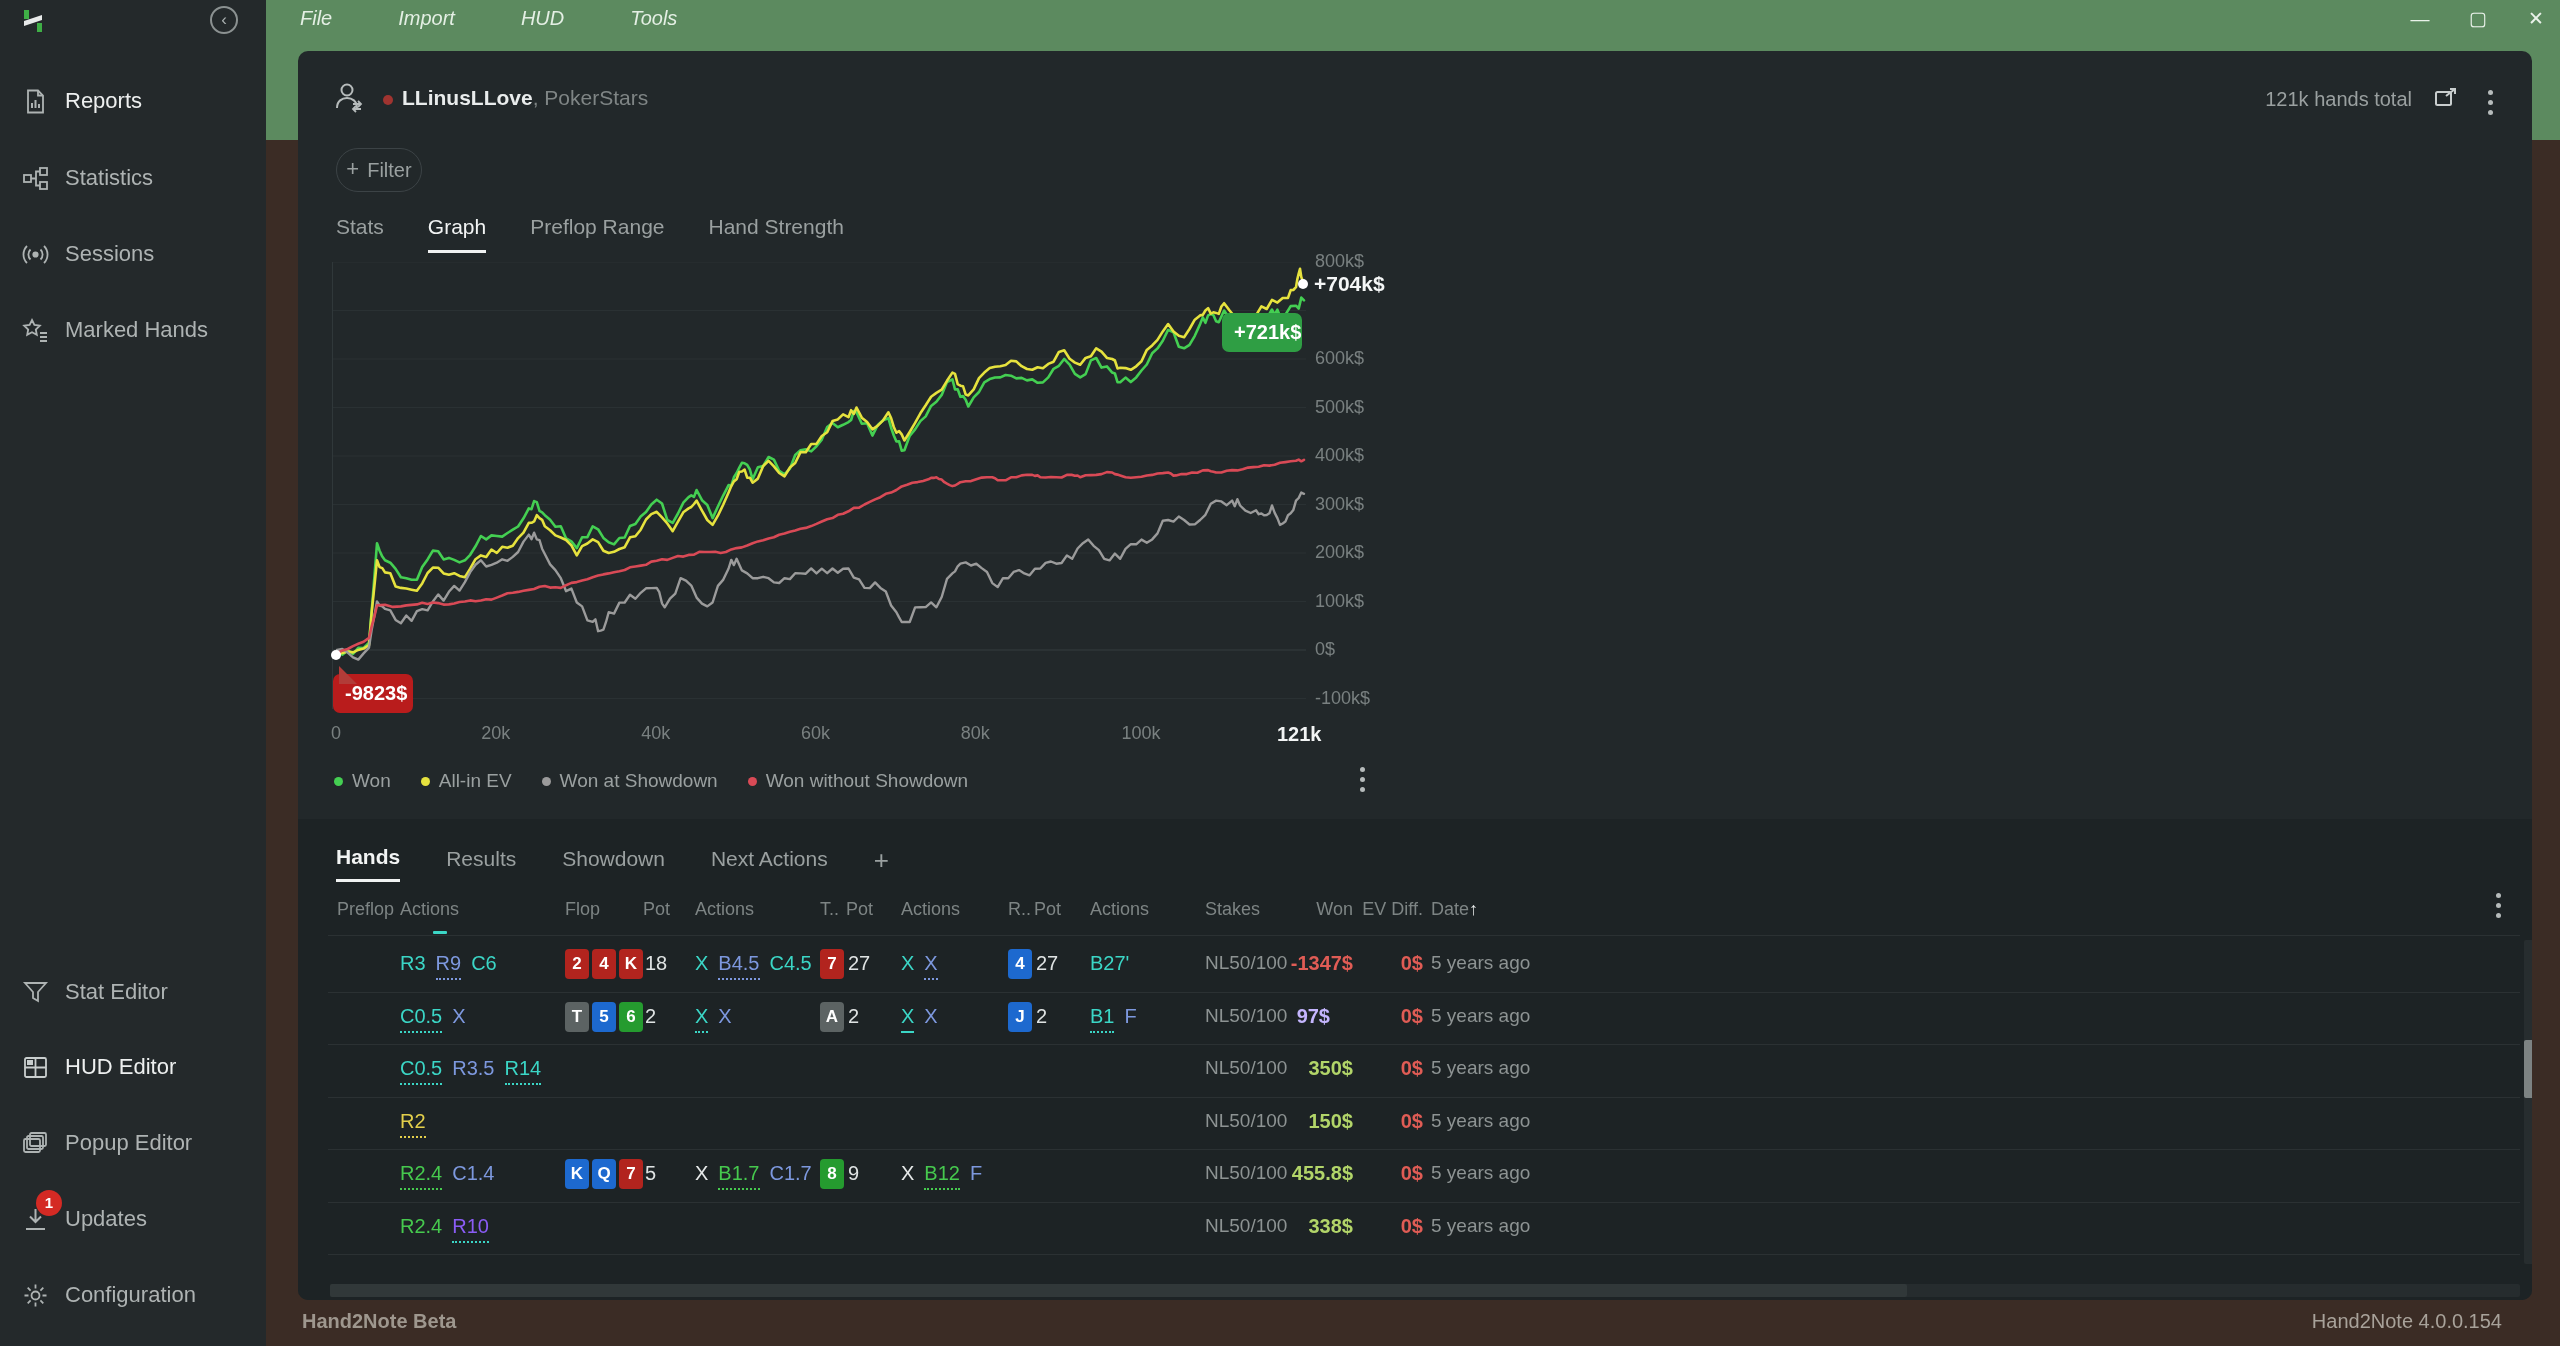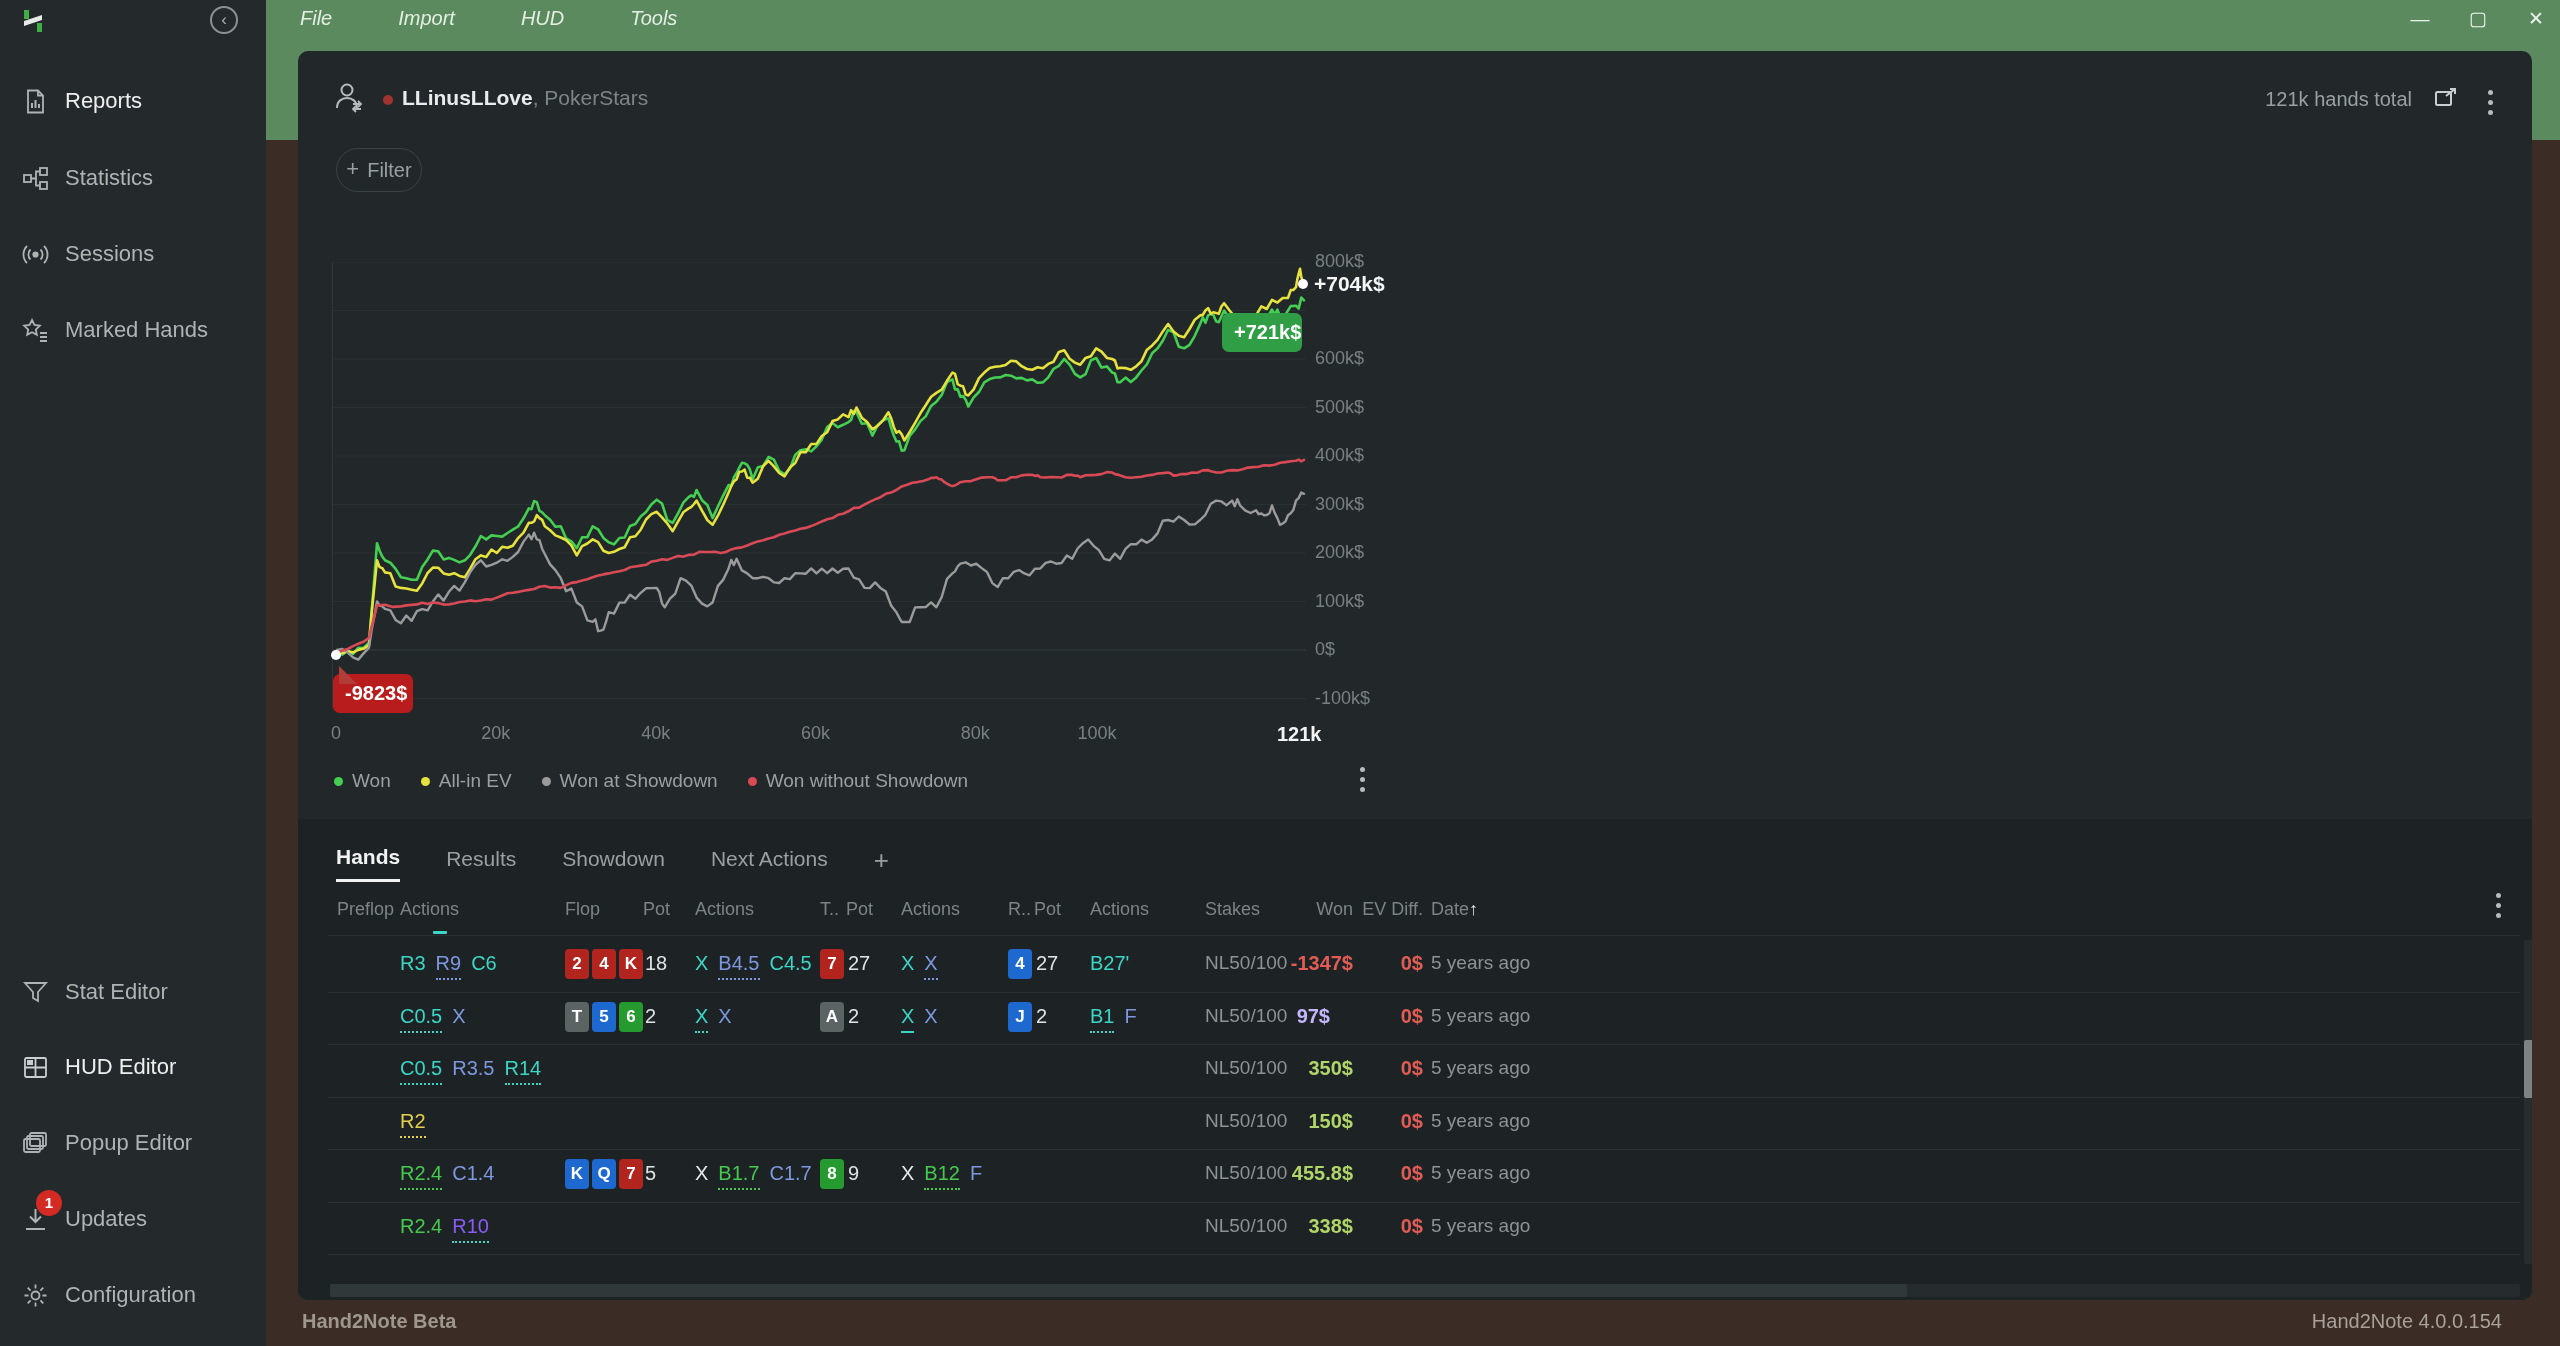--- a/index.html
+++ b/index.html
@@ -238,20 +238,26 @@
         <i></i>
         <i></i>
       </span>
   </div>
 
   <div class="filter-pill">
     <span class="filter-plus">+</span>
     <span>Filter</span>
   </div>
 
+  <div class="main-tabs" id="main-tabs">
+      <div class="tab">Stats</div>
+      <div class="tab active">Graph</div>
+      <div class="tab">Preflop Range</div>
+      <div class="tab">Hand Strength</div>
+    </div>
 
   <div class="plot">
     <svg id="chart-svg" width="973" height="447" viewBox="0 0 973 447">
         <line x1="0" x2="973" y1="0" y2="0" stroke="#2a3133" stroke-width="1"></line>
         <line x1="0" x2="973" y1="48.5" y2="48.5" stroke="#2a3133" stroke-width="1"></line>
         <line x1="0" x2="973" y1="97" y2="97" stroke="#2a3133" stroke-width="1"></line>
         <line x1="0" x2="973" y1="145.5" y2="145.5" stroke="#2a3133" stroke-width="1"></line>
         <line x1="0" x2="973" y1="194" y2="194" stroke="#2a3133" stroke-width="1"></line>
         <line x1="0" x2="973" y1="242.5" y2="242.5" stroke="#2a3133" stroke-width="1"></line>
         <line x1="0" x2="973" y1="291" y2="291" stroke="#2a3133" stroke-width="1"></line>
@@ -279,21 +285,21 @@
   <div class="enddot" style="left:1000px; top:228px;"></div>
   <div class="enddot" style="left:33px; top:599px;"></div>
   <div class="tooltip tt-green">+721k$</div>
   <div class="tooltip tt-red">-9823$</div>
   <div class="xticks" id="xticks">
       <div class="xtick" style="left: 4px;">0</div>
       <div class="xtick" style="left: 163.835px;">20k</div>
       <div class="xtick" style="left: 323.669px;">40k</div>
       <div class="xtick" style="left: 483.504px;">60k</div>
       <div class="xtick" style="left: 643.339px;">80k</div>
-      <div class="xtick" style="left: 765px;">100k</div>
+      <div class="xtick" style="left: 809px;">100k</div>
       <div class="xtick end" style="left: 945px;">121k</div>
     </div>
   <div class="legend" id="legend">
       <div class="legend-item">
         <span class="legend-dot" style="background: rgb(68, 207, 82);"></span>
         <span>Won</span>
       </div>
       <div class="legend-item">
         <span class="legend-dot" style="background: rgb(230, 226, 62);"></span>
         <span>All-in EV</span>

